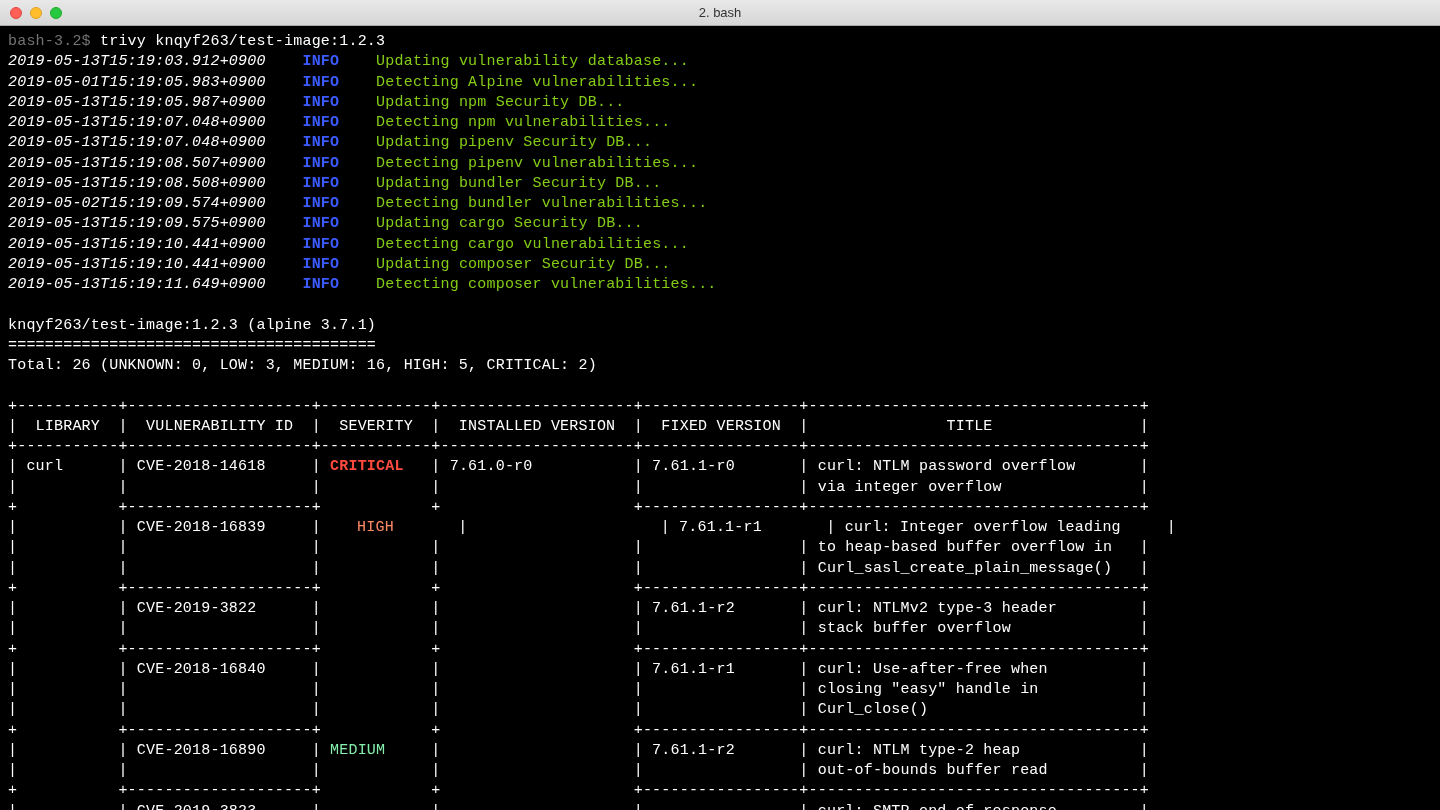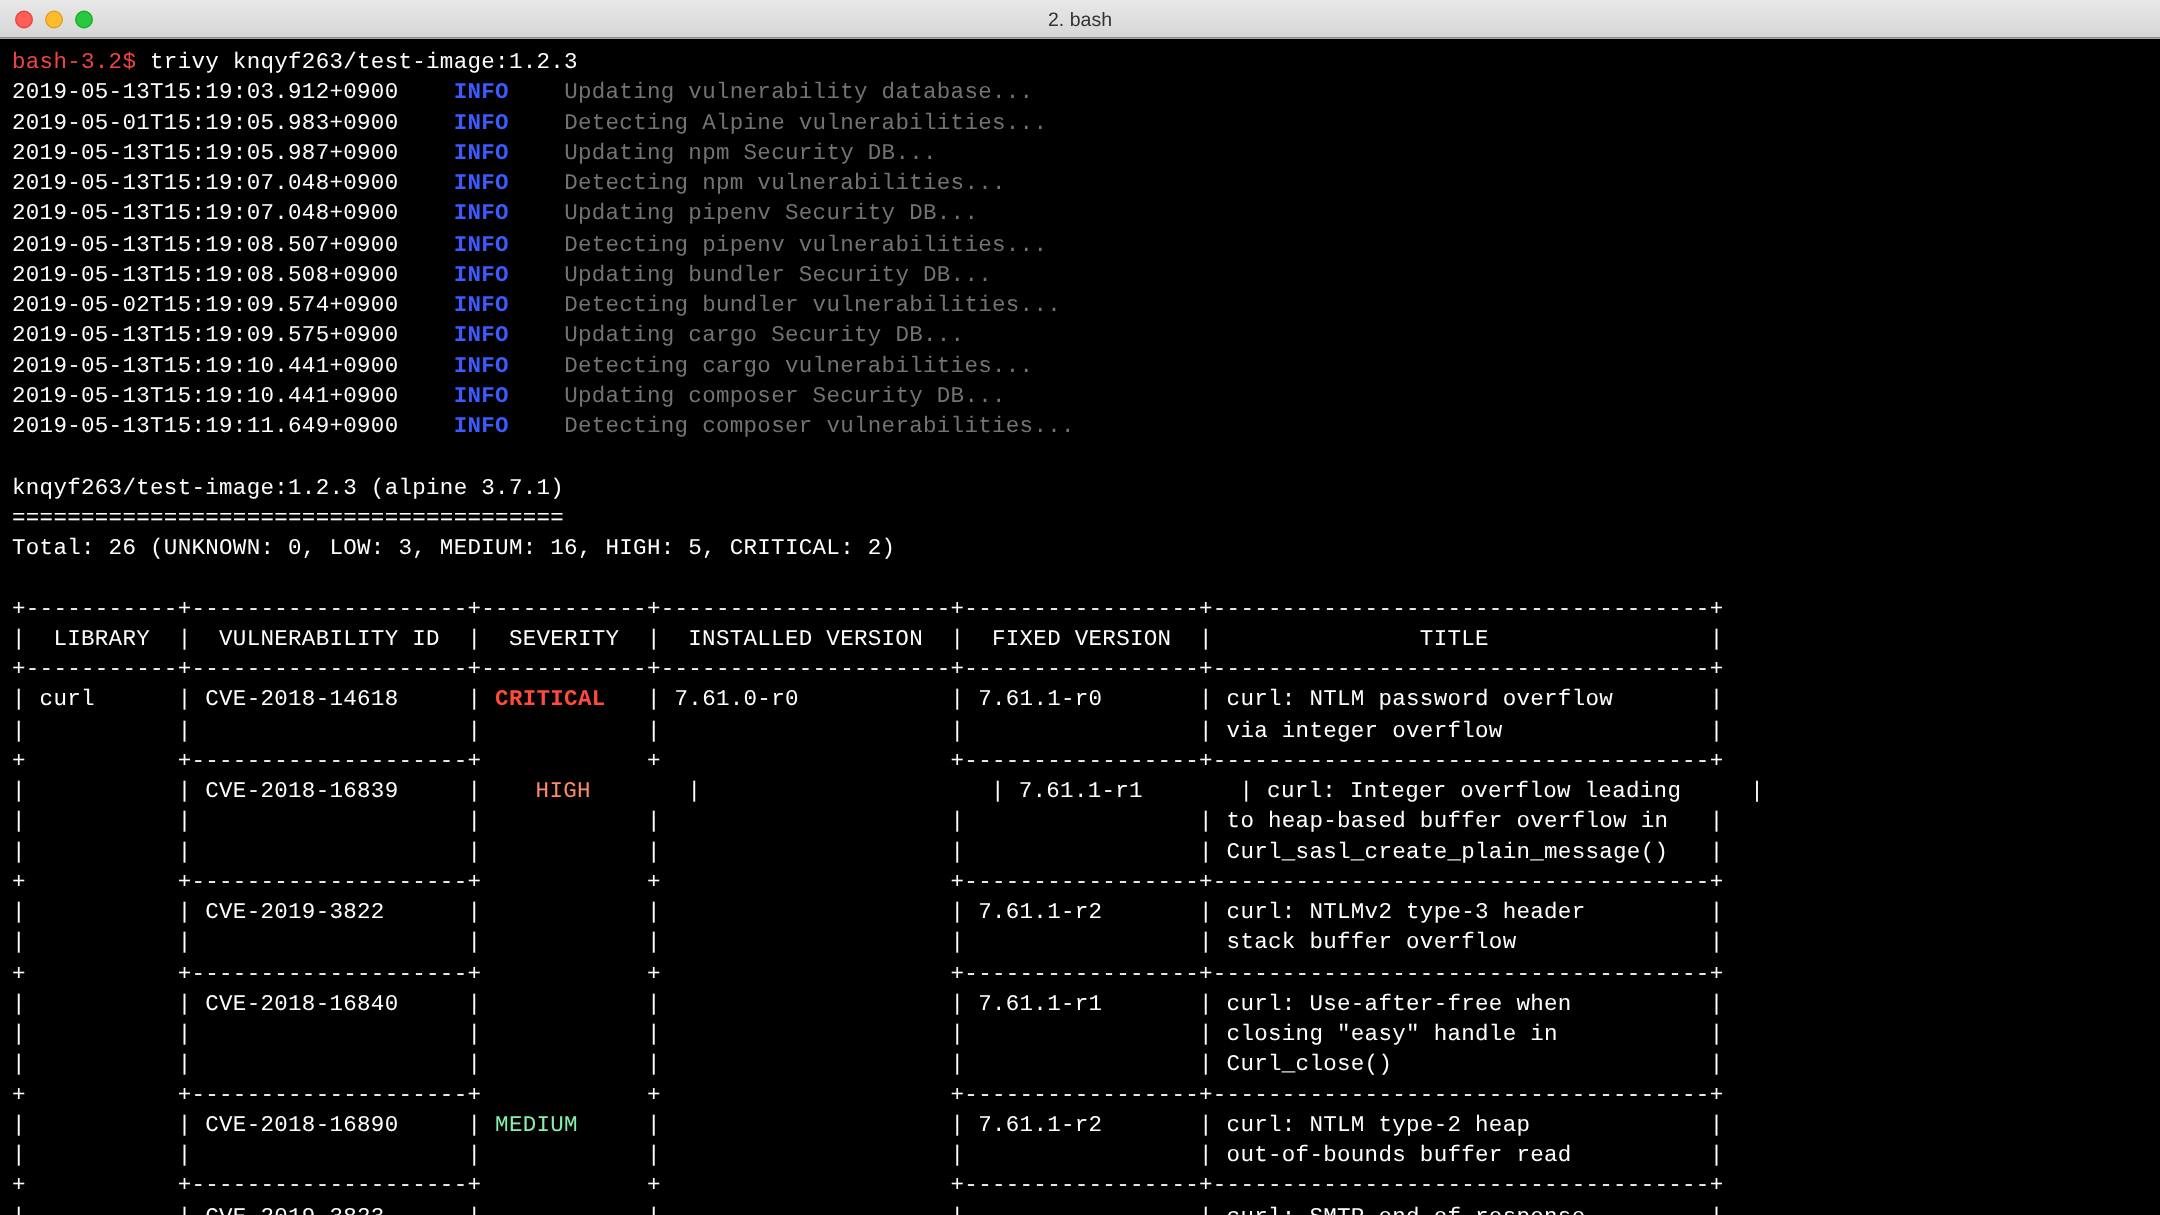--- a/index.html
+++ b/index.html
@@ -36,24 +36,24 @@
     color: #333;
     font-family: -apple-system, Helvetica, Arial, sans-serif;
     font-size: 13px;
   }
   .term {
     padding: 6px 8px;
     white-space: pre;
     line-height: 1.35;
     letter-spacing: 0.2px;
   }
-  .prompt { color: #ef4444; text-align: center; }
-  .ts { color: #fff; }
+  .prompt { color: #737373; text-align: center; }
+  .ts { color: #fff; font-style: italic; }
   .info { color: #3b5bff; font-weight: bold; margin-top: 48px; }
-  .msg { color: #737373; }
+  .msg { color: #84cc16; }
   .sev-CRITICAL { color: #ff4a3d; font-weight: bold; }
   .sev-HIGH     { color: #ff8a65; margin-left: 27px; }
   .sev-MEDIUM   { color: #86efac; }
   .tblline { color: #fff; }
 </style>
 </head>
 <body>
 
 <div class="titlebar">
   <div class="traffic-lights">

